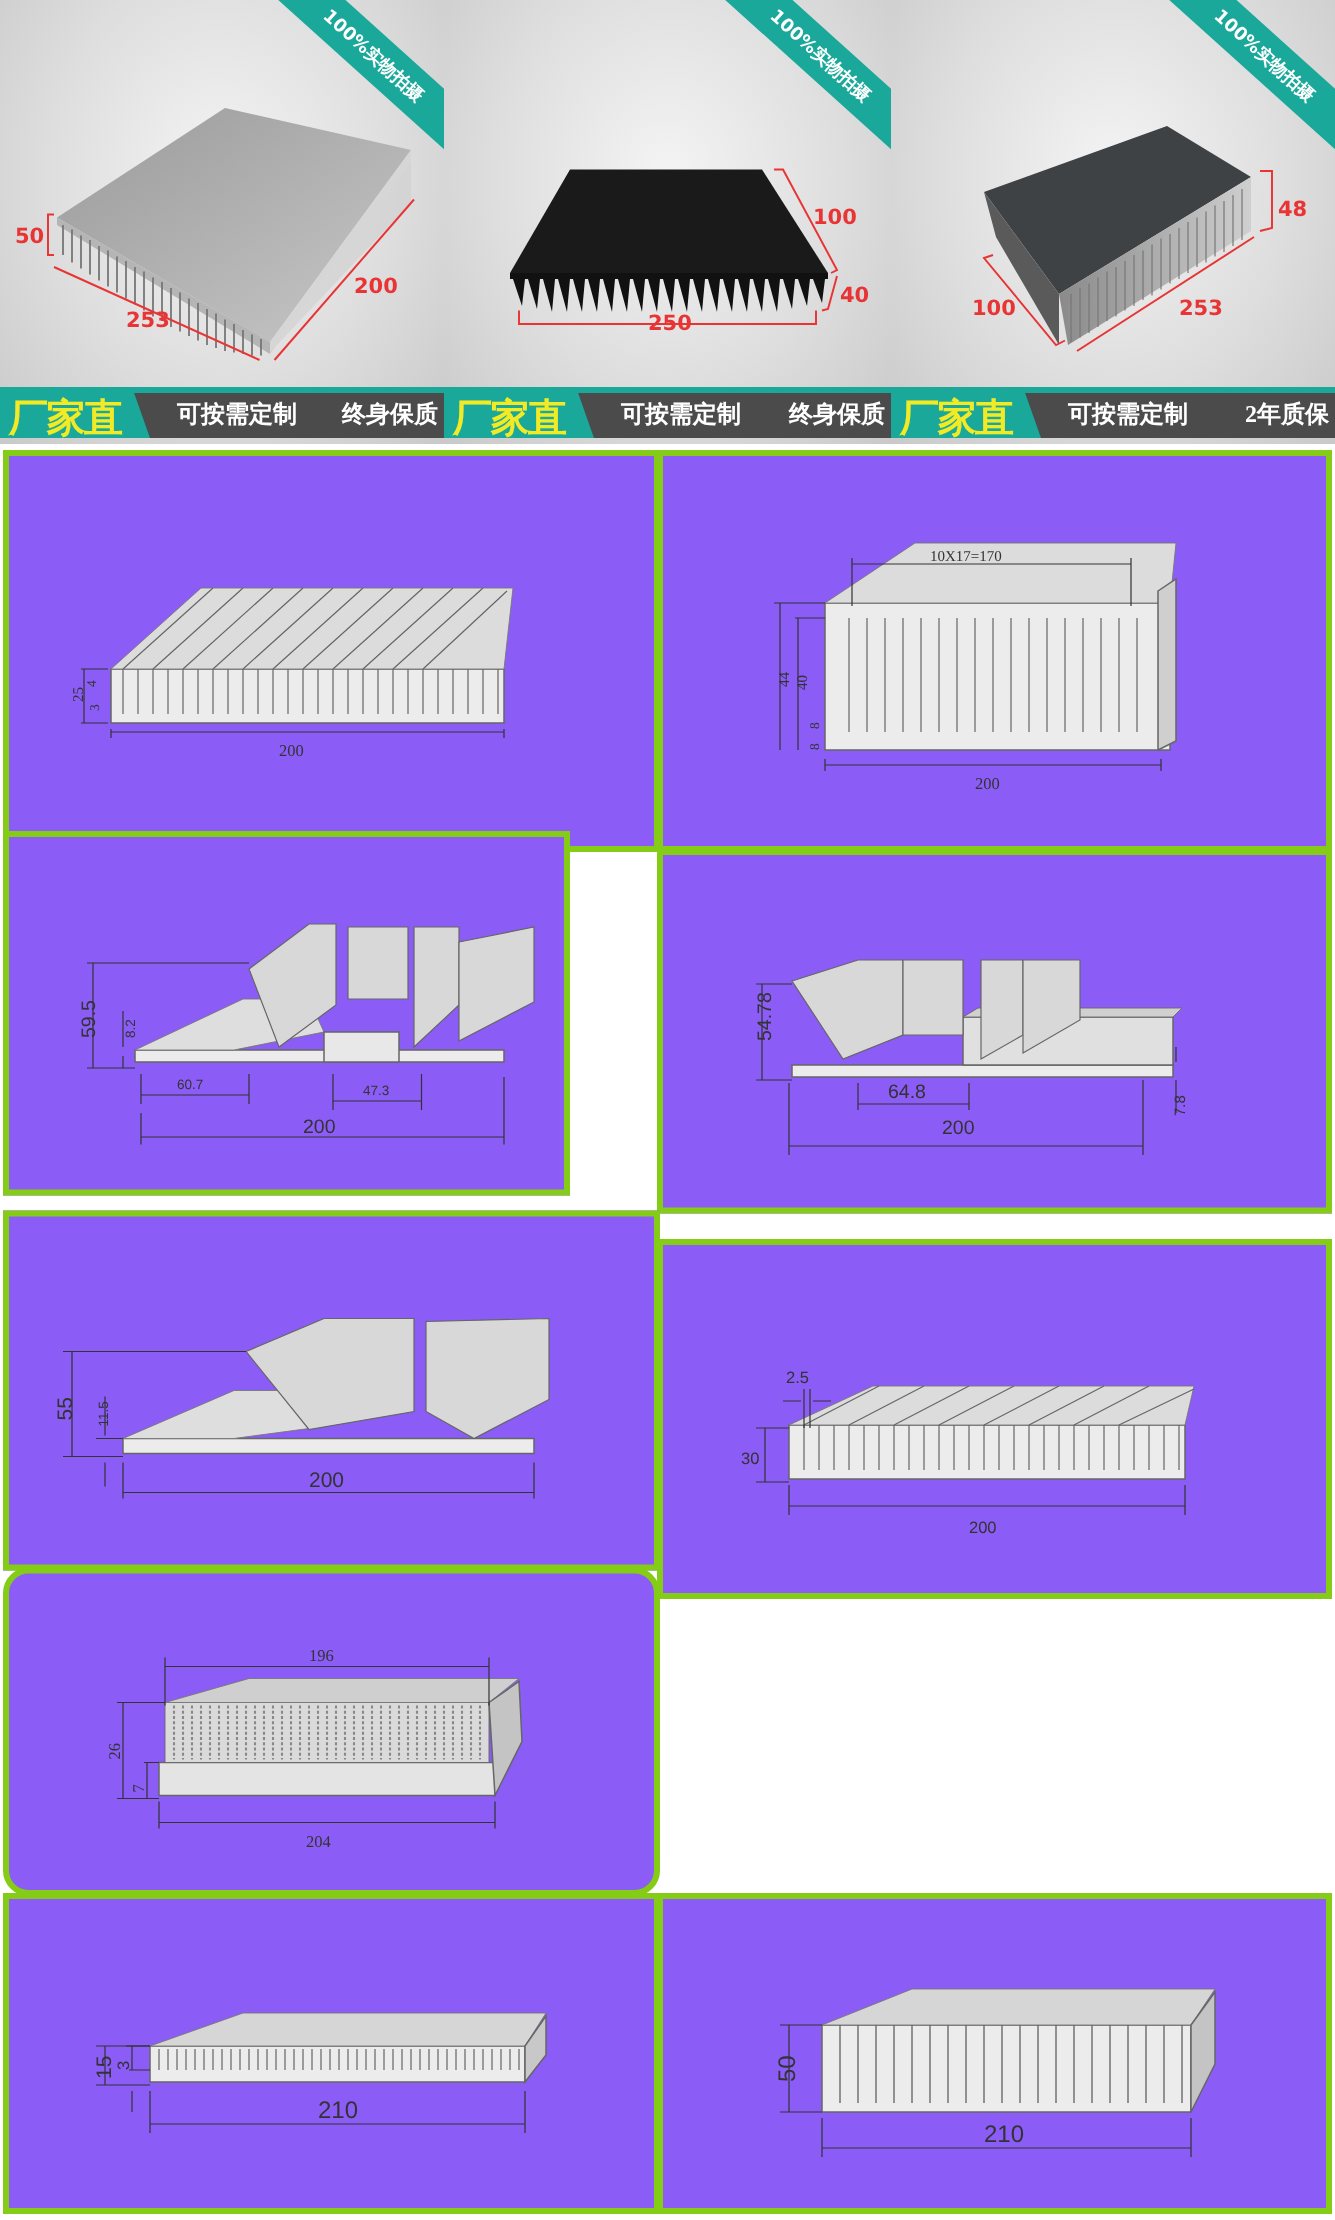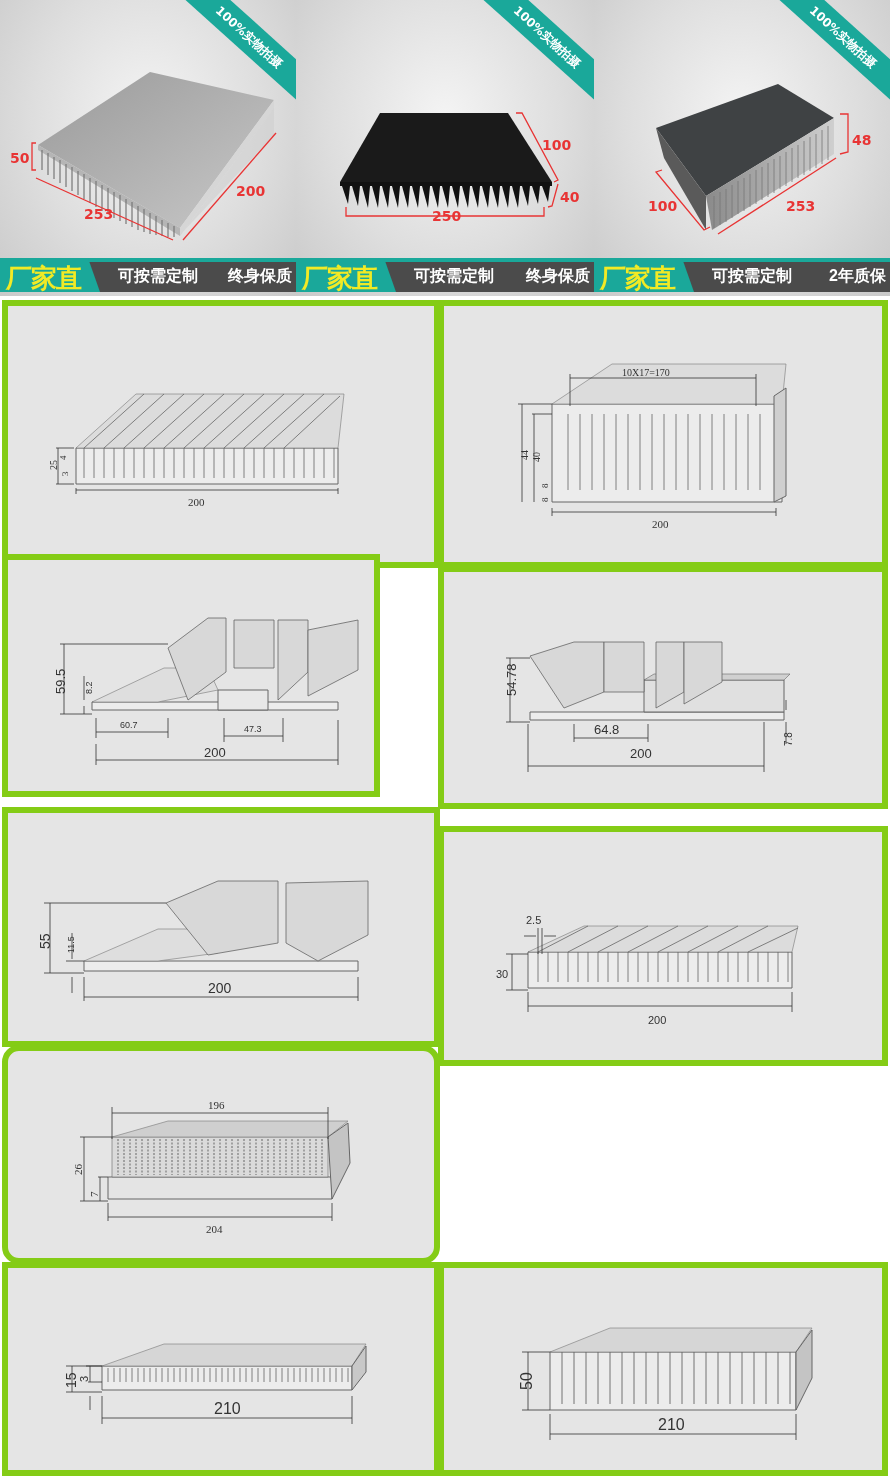--- a/index.html
+++ b/index.html
@@ -16,29 +16,29 @@
   .corner-ribbon { position: absolute; top: 22px; right: -38px; width: 170px; height: 30px; background: #1aa89a;
                    transform: rotate(42deg); color: #fff; font-weight: bold; font-size: 12px; text-align: center; line-height: 30px;
                    font-family: "DejaVu Sans", sans-serif; letter-spacing: 0; }
 
   .banner { position: absolute; left: 0; bottom: 4px; width: 100%; height: 34px; }
   .banner .bar-dark { position: absolute; left: 0; top: 4px; width: 100%; height: 30px; background: #4b4b4b; }
   .banner .bar-teal-line { position: absolute; left: 0; top: 0; width: 100%; height: 4px; background: #1aa89a; }
   .banner .tag { position: absolute; left: 0; top: 0; height: 34px; width: 100px; background: #1aa89a;
                  clip-path: polygon(0 0, 88% 0, 100% 100%, 0 100%); }
   .banner .tag span { position: absolute; left: 6px; top: 3px; color: #f2ea25; font-size: 26px; font-weight: bold; font-family: "DejaVu Sans", sans-serif; letter-spacing: -1px; }
-  .banner .slogan { position: absolute; top: 8px; color: #fff; font-weight: bold; font-size: 16px; font-family: Liberation Sans, sans-serif; }
+  .banner .slogan { position: absolute; top: 8px; color: #fff; font-weight: bold; font-size: 16px; font-family: Liberation Serif, serif; }
   .banner .s1 { left: 118px; }
   .banner .s2 { right: 4px; margin-left: 40px; }
 
   .dim { position: absolute; color: #e83434; font-weight: bold; font-size: 14px; font-family: "DejaVu Sans", sans-serif; }
 
   
   .grid { position: absolute; left: 0; top: 296px; width: 890px; height: 1184px; background: #fff; }
-  .cell { position: absolute; box-sizing: border-box; border: 6px solid #84cc16; background: #e5e5e5; }
+  .cell { position: absolute; box-sizing: border-box; border: 4px solid #84cc16; background: #8b5cf6; }
   .cell svg { position: absolute; left: 0; top: 0; }
   .lbl { font-family: "Liberation Serif", "DejaVu Serif", serif; fill: #333; }
   .lbls { font-family: "Liberation Sans", "DejaVu Sans", sans-serif; fill: #333; }
 </style>
 </head>
 <body>
 
 <div class="photos">
 
   <div class="photo p1">

